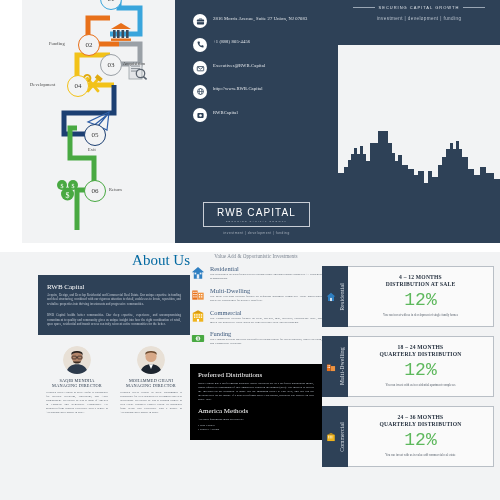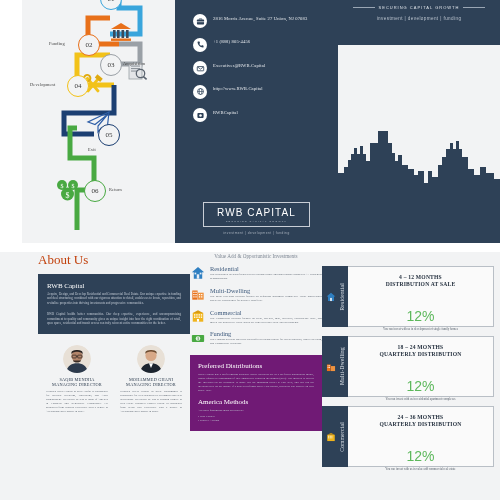--- a/index.html
+++ b/index.html
@@ -52,21 +52,21 @@
   .rh-tag{font-family:"Liberation Sans",sans-serif;font-size:4.6px;letter-spacing:.4px;color:#b9c2cd;margin-top:6px;}
   .skyline{position:absolute;left:0;bottom:0;width:162px;height:130px;}
 
   
   .bottom{position:absolute;left:0;top:252px;width:500px;height:248px;background:#f2f3f4;}
   .col{position:absolute;top:0;height:248px;}
   .col-a{left:38px;width:152px;}
   .col-b{left:190px;width:132px;}
   .col-c{left:322px;width:172px;}
 
-  .sec-title{font-family:"Liberation Serif",serif;font-size:13px;color:#c2410c;text-align:left;font-weight:400;}
+  .sec-title{font-family:"Liberation Serif",serif;font-size:15px;color:#0369a1;text-align:right;font-weight:400;}
   .sec-sub{font-family:"Liberation Serif",serif;font-size:5.2px;color:#7f8894;text-align:center;margin-top:1px;}
 
   .card-dark{background:#2e4157;padding:8px 9px 9px;}
   .cd-h{font-family:"Liberation Serif",serif;font-size:7px;color:#ffffff;margin:0 0 2px;font-weight:400;}
   .cd-p{font-family:"Liberation Serif",serif;font-size:3.2px;line-height:4.4px;color:#c3cbd5;margin:0 0 7px;text-align:justify;}
 
   
   .mgmt-title{font-family:"Liberation Serif",serif;font-size:12px;color:#2b3a4d;text-align:center;}
   .people{display:flex;gap:12px;justify-content:center;margin-top:5px;}
   .person{width:62px;text-align:center;}
@@ -74,33 +74,33 @@
   .pname{font-family:"Liberation Serif",serif;font-size:4.3px;letter-spacing:.2px;color:#2b3a4d;margin-top:4px;}
   .prole{font-family:"Liberation Serif",serif;font-size:4.3px;letter-spacing:.2px;color:#2b3a4d;}
   .pbio{font-family:"Liberation Serif",serif;font-size:2.9px;line-height:3.9px;color:#5a636e;margin-top:3px;text-align:justify;}
 
   
   .strat-item{display:flex;gap:5px;margin-top:6px;}
   .si-ico{width:15px;height:15px;min-width:15px;display:flex;align-items:center;justify-content:center;}
   .si-h{font-family:"Liberation Serif",serif;font-size:6.4px;color:#3f5b7d;margin:0;font-weight:400;}
   .si-p{font-family:"Liberation Serif",serif;font-size:2.9px;line-height:3.9px;color:#5a636e;margin:1px 0 0;text-align:justify;}
 
-  .pref{margin-top:9px;background:#701a75;padding:7px 8px 8px;}
+  .pref{margin-top:18px;background:#000000;padding:7px 8px 8px;}
   .pref-h{font-family:"Liberation Serif",serif;font-size:7px;color:#ffffff;margin:0 0 2px;font-weight:400;}
   .pref-p{font-family:"Liberation Serif",serif;font-size:2.9px;line-height:4px;color:#c3cbd5;margin:0 0 6px;text-align:justify;}
   .pref-li{font-family:"Liberation Serif",serif;font-size:2.9px;line-height:4.2px;color:#c3cbd5;}
 
   
   .prog{display:flex;align-items:stretch;margin-top:9px;height:61px;}
   .prog-tab{width:26px;background:#2e4157;display:flex;align-items:center;justify-content:center;gap:3px;}
   .tab-vert{writing-mode:vertical-rl;transform:rotate(180deg);font-family:"Liberation Serif",serif;font-size:5.4px;color:#dfe4ea;letter-spacing:.3px;}
   .prog-body{flex:1;background:#fafafa;border:1px solid #b9bfc6;border-left:none;text-align:center;padding:7px 6px 5px;}
   .pg-l1{font-family:"Liberation Serif",serif;font-size:5.6px;font-weight:700;color:#1f2b3a;letter-spacing:.2px;}
   .pg-l2{font-family:"Liberation Serif",serif;font-size:5.6px;font-weight:700;color:#1f2b3a;letter-spacing:.2px;margin-top:1px;}
-  .pg-pct{font-family:Liberation Sans, sans-serif;font-size:14px;color:#5db85c;margin-top:21px;}
+  .pg-pct{font-family:Liberation Mono, monospace;font-size:18px;color:#5db85c;margin-top:3px;}
   .pg-note{font-family:"Liberation Serif",serif;font-size:3px;line-height:4px;color:#5a636e;margin-top:3px;}
 </style>
 </head>
 <body>
 
 <div class="page">
 
   <div class="top">
 
     <div class="panel-left">
@@ -163,21 +163,21 @@
           </div>
         <div class="node n2" style="left:56px;top:34px">
             <span>02</span>
           </div>
         <div class="node n3" style="left:78px;top:54px">
             <span>03</span>
           </div>
         <div class="node n4" style="left:45px;top:75px">
             <span>04</span>
           </div>
-        <div class="node n5" style="left:76px;top:124px">
+        <div class="node n5" style="left:62px;top:124px">
             <span>05</span>
           </div>
         <div class="node n6" style="left:62px;top:180px">
             <span>06</span>
           </div>
 
         
         <div class="fl-label" style="left:27px;top:41px">Funding</div>
         <div class="fl-label" style="left:101px;top:61px">Acquisition</div>
         <div class="fl-label" style="left:8px;top:82px">Development</div>

